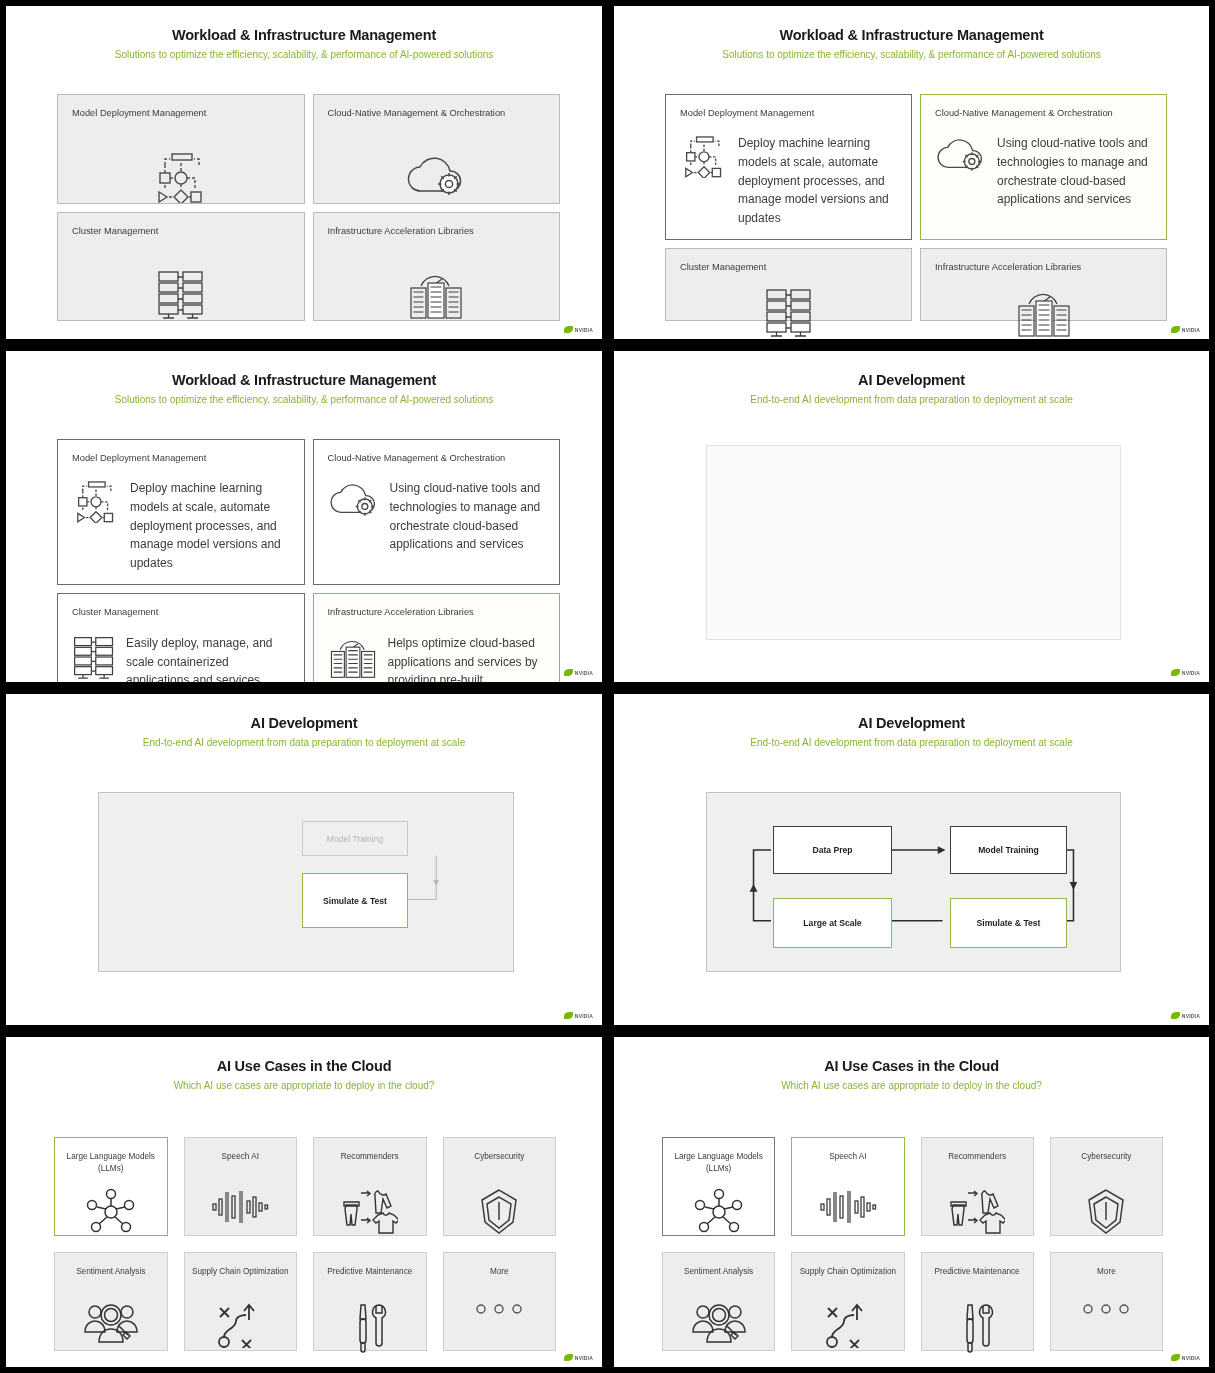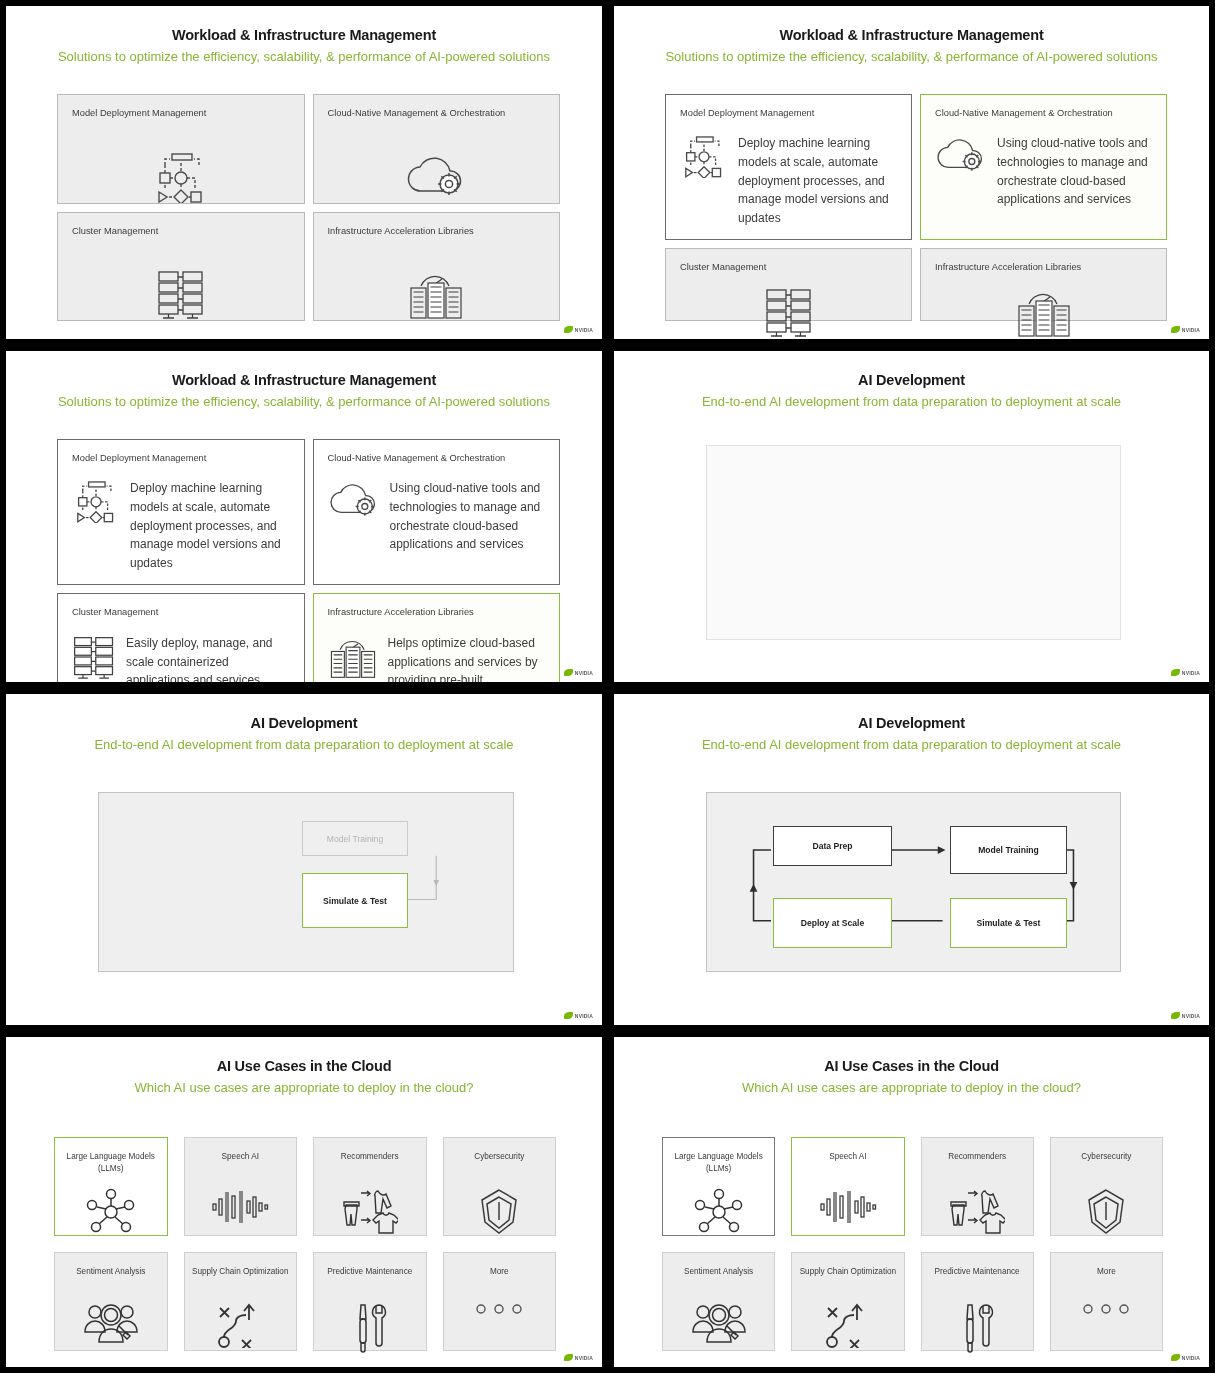--- a/index.html
+++ b/index.html
@@ -1,21 +1,21 @@
 <!DOCTYPE html>
 <html><head>
 <meta charset="utf-8">
 <style>
   html,body{margin:0;padding:0;background:#000;}
   body{width:1215px;height:1373px;font-family:"Liberation Sans",sans-serif;}
   .grid{display:grid;grid-template-columns:608px 607px;grid-template-rows:345px 343px 343px 342px;width:1215px;height:1373px;background:#a3a3a3;}
   .cellwrap{position:relative;background:#000;box-sizing:border-box;padding:6px;}
   .slide{position:relative;width:100%;height:100%;background:#fff;box-sizing:border-box;overflow:hidden;}
   .title{font-size:14.5px;font-weight:bold;color:#1a1a1a;text-align:center;margin-top:21px;letter-spacing:-0.2px;}
-  .subtitle{font-size:13px;color:#8ab533;text-align:center;margin-top:6px;}
+  .subtitle{font-size:10px;color:#8ab533;text-align:center;margin-top:6px;}
   .logo{position:absolute;right:9px;bottom:6px;display:flex;align-items:center;gap:2px;}
   .logo .eye{width:9px;height:7px;background:#76b900;border-radius:60% 10% 60% 10%;transform:rotate(0deg);}
   .logo .word{font-size:5px;font-weight:bold;color:#5c5c5c;letter-spacing:0.2px;}
 
   
   .cards{position:absolute;left:51px;right:42px;top:88px;bottom:18px;display:grid;grid-template-columns:1fr 1fr;grid-template-rows:1fr 1fr;gap:8px;}
   .card{background:#ededed;border:1px solid #b9b9b9;box-sizing:border-box;padding:12px 14px;position:relative;}
   .card.open{background:#fff;border:1px solid #6b6b6b;}
   .card.sel{background:#fdfefa;border:1.6px solid #8cbf3f;}
   .card-title{font-size:9.3px;color:#3c3c3c;line-height:1.45;}
@@ -330,28 +330,28 @@
       <svg style="position:absolute;inset:0" width="100%" height="100%" viewBox="0 0 426 180" fill="none" stroke="#2e2e2e" stroke-width="1.6">
         <path d="M185 57h58"></path>
             <path d="M238 53l8 4-8 4z" fill="#2e2e2e" stroke="none"></path>
         <path d="M360 57h18v73h-18"></path>
             <path d="M374 90l4 8 4-8z" fill="#2e2e2e" stroke="none"></path>
         <path d="M243 130h-58"></path>
             <path d="M190 126l-8 4 8 4z" fill="#2e2e2e" stroke="none"></path>
         <path d="M66 130H48V57h18"></path>
             <path d="M44 100l4-8 4 8z" fill="#2e2e2e" stroke="none"></path>
       </svg>
-      <div class="node" style="left:66px;top:33px;width:119px;height:40px;">
+      <div class="node" style="left:66px;top:33px;width:119px;height:48px;">
         <span>Data Prep</span>
       </div>
       <div class="node" style="left:243px;top:33px;width:117px;height:48px;">
         <span>Model Training</span>
       </div>
       <div class="node green" style="left:66px;top:105px;width:119px;height:50px;">
-        <span>Deploy at Scale</span>
+        <span>Large at Scale</span>
       </div>
       <div class="node green" style="left:243px;top:105px;width:117px;height:50px;">
         <span>Simulate &amp; Test</span>
       </div>
     </div>
     <div class="logo">
           <div class="eye"></div>
           <div class="word">NVIDIA</div>
         </div>
   </div>

